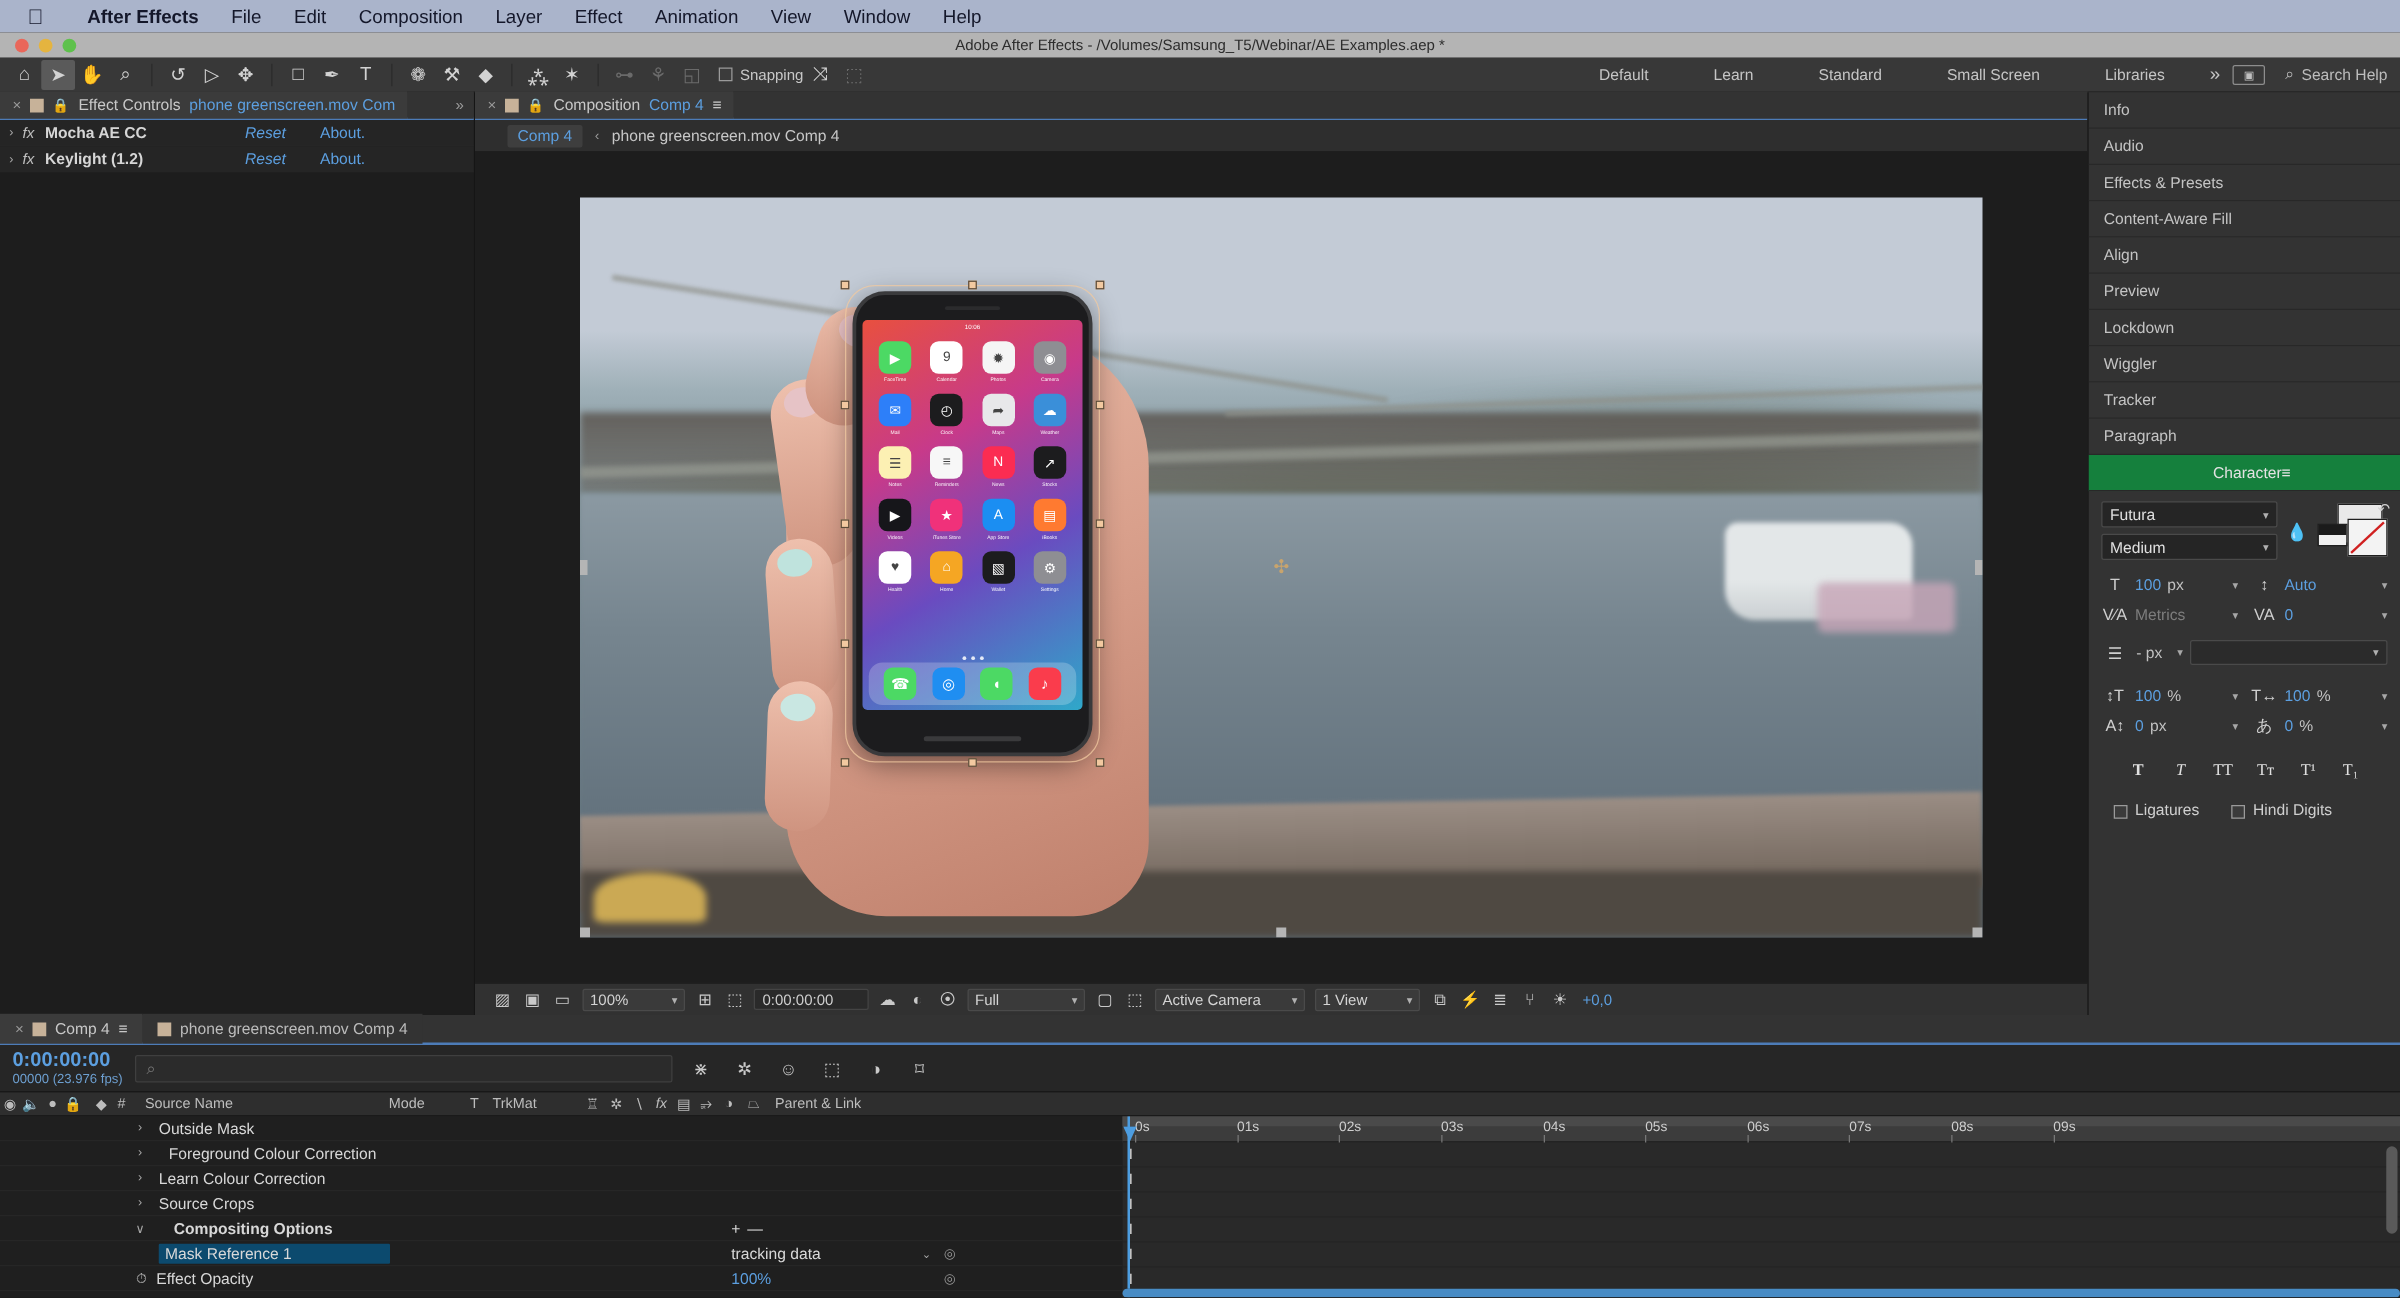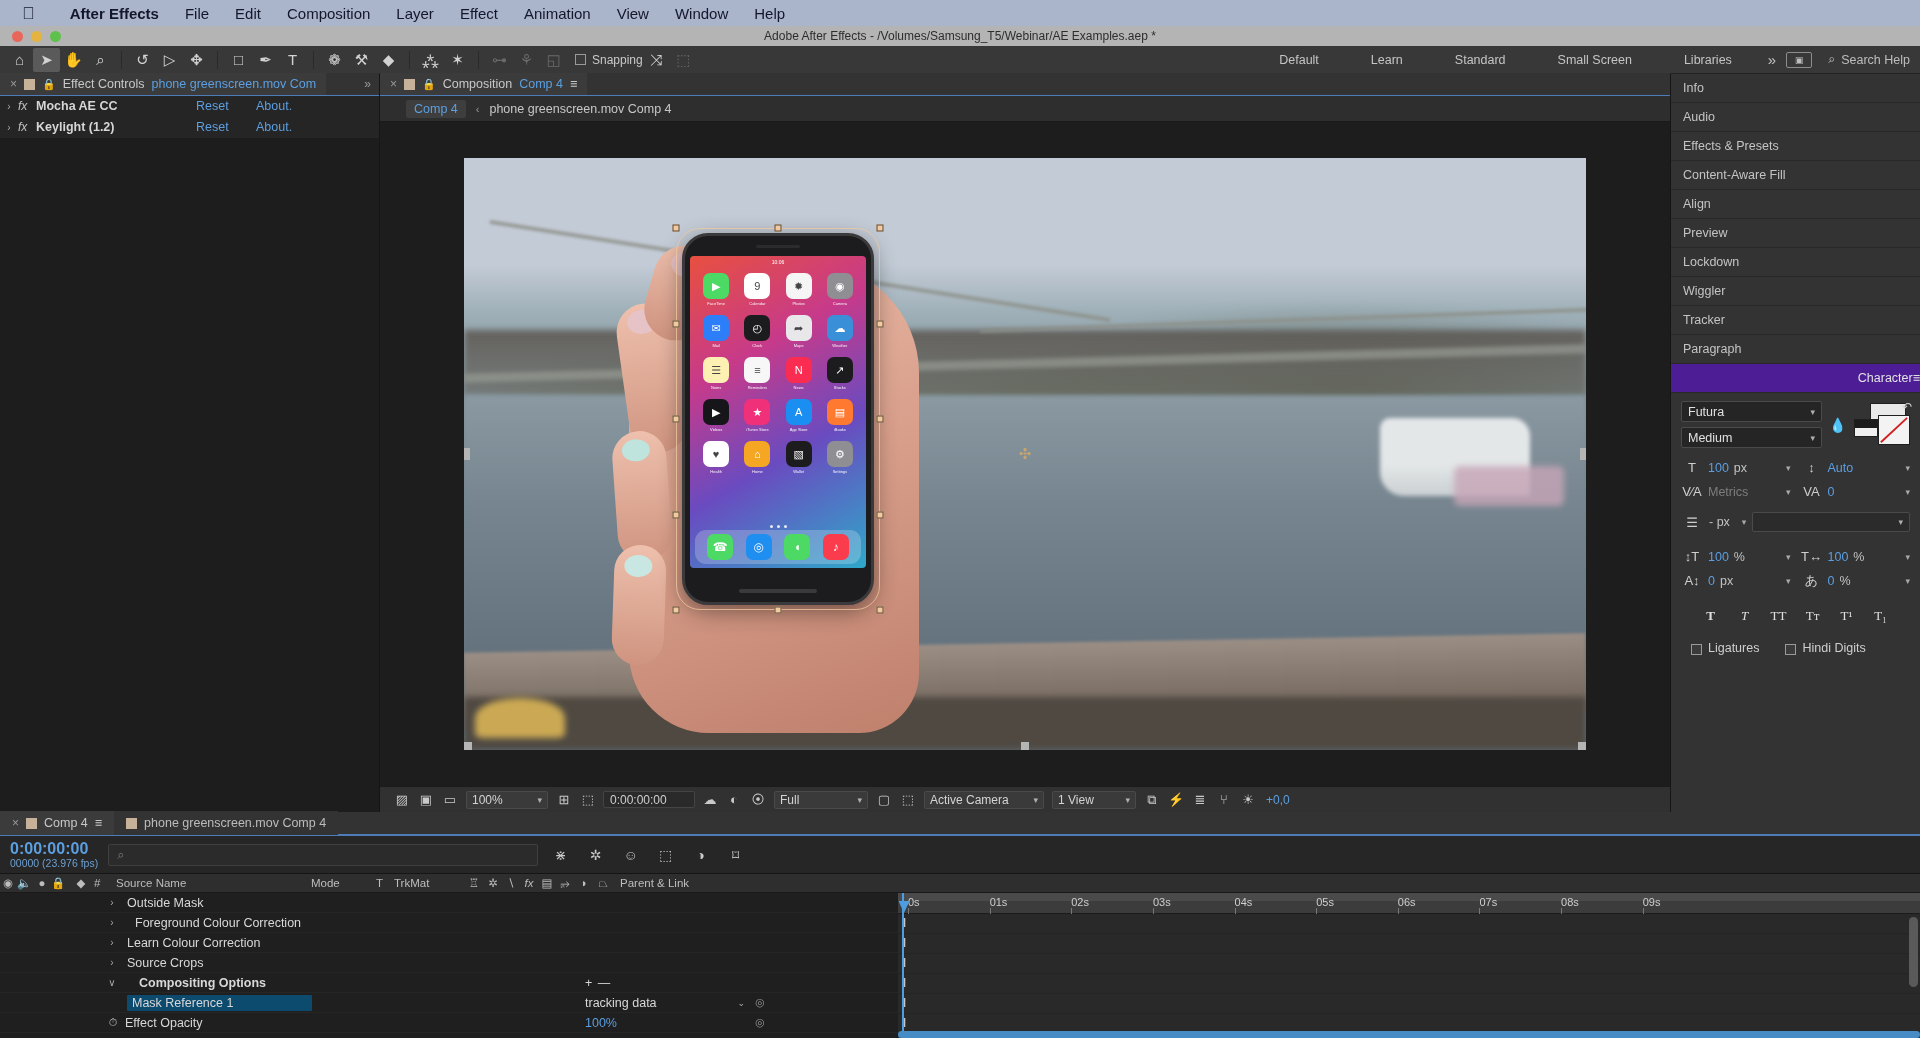--- a/index.html
+++ b/index.html
@@ -113,21 +113,21 @@
   }
   .ec-row {
     height: 21px; display: flex; align-items: center;
     font-size: 12.5px; color: #d6d6d6;
     border-bottom: 1px solid #262626;
     background: #252525;
   }
   .ec-row .tw { width: 18px; text-align: center; color: #a8a8a8; font-size: 10px; }
   .ec-row .fx { width: 18px; font-style: italic; font-size: 12px; color: #c0c0c0; }
   .ec-row .nm { flex: 0 0 160px; font-weight: bold; }
-  .ec-row .reset { width: 60px; color: #5c9fe0; }
+  .ec-row .reset { width: 60px; color: #5c9fe0; font-style: italic; }
   .ec-row .about { color: #5c9fe0; }
   .ec-body { flex: 1; background: #1d1d1d; }
 
   
   .comppanel { flex: 1; display: flex; flex-direction: column; background: #1d1d1d; }
   .comp-breadcrumb {
     height: 26px; background: #2e2e2e;
     display: flex; align-items: center; gap: 10px;
     padding-left: 26px; font-size: 12.5px;
     border-bottom: 1px solid #1a1a1a;
@@ -308,21 +308,21 @@
     width: 250px; background: #333333;
     border-left: 1px solid #151515;
     display: flex; flex-direction: column;
   }
   .rtab {
     height: 29px; display: flex; align-items: center;
     padding-left: 12px; font-size: 12.5px; color: #c4c4c4;
     border-bottom: 1px solid #282828;
     background: #333333;
   }
-  .rtab.active { color: #e2e2e2; background: #4c1d95; justify-content: flex-end; }
+  .rtab.active { color: #e2e2e2; background: #15803d; justify-content: center; }
   .charpanel { background: #333333; padding: 8px 10px 0 10px; flex: 1; }
   .cp-row { display: flex; align-items: center; gap: 6px; margin-bottom: 5px; }
   .cp-select {
     background: #252525; border: 1px solid #4a4a4a; border-radius: 2px;
     height: 21px; flex: 1; display: flex; align-items: center; justify-content: space-between;
     padding: 0 6px; color: #e0e0e0; font-size: 12.5px;
   }
   .eyedrop { width: 20px; text-align: center; font-size: 14px; color: #cfcfcf; }
   .colorstack { position: relative; width: 56px; height: 44px; }
   .fillsw {

